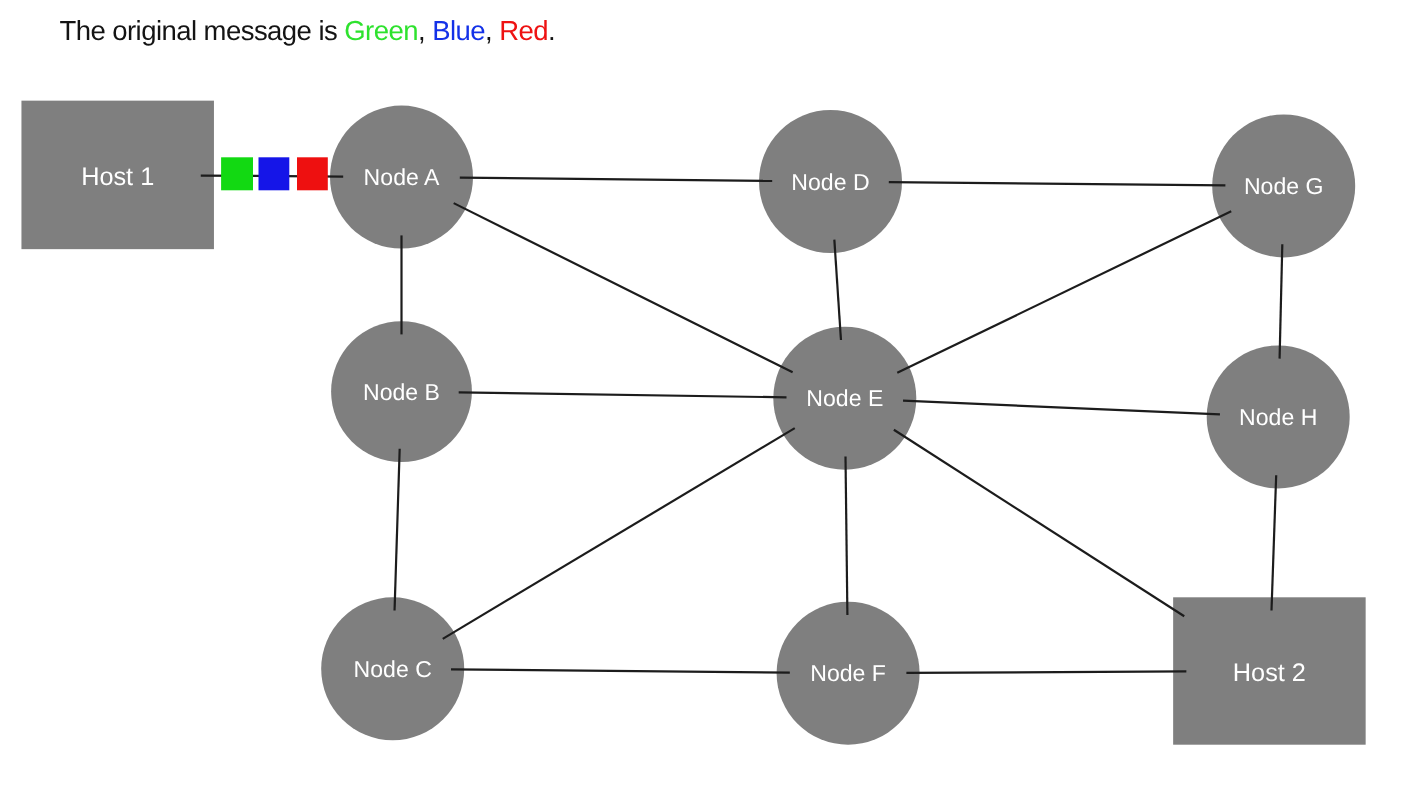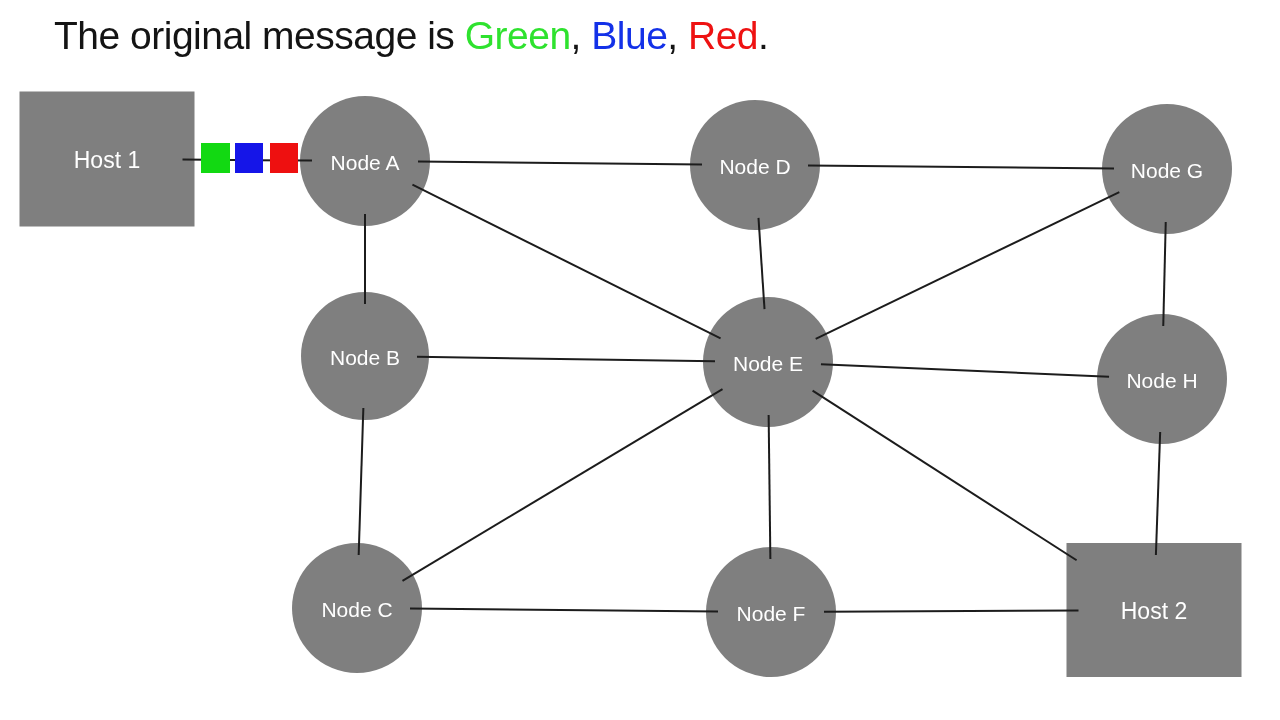--- a/index.html
+++ b/index.html
@@ -14,21 +14,21 @@
   .stage {
     position: relative;
     width: 1280px;
     height: 720px;
     background: #ffffff;
   }
   .title {
     position: absolute;
     left: 54px;
     top: 14px;
-    font-size: 39px;
+    font-size: 25px;
     color: #141414;
     letter-spacing: -0.5px;
     white-space: nowrap;
   }
   .title span { white-space: pre; }
   svg.topology {
     position: absolute;
     left: 0;
     top: 0;
   }

